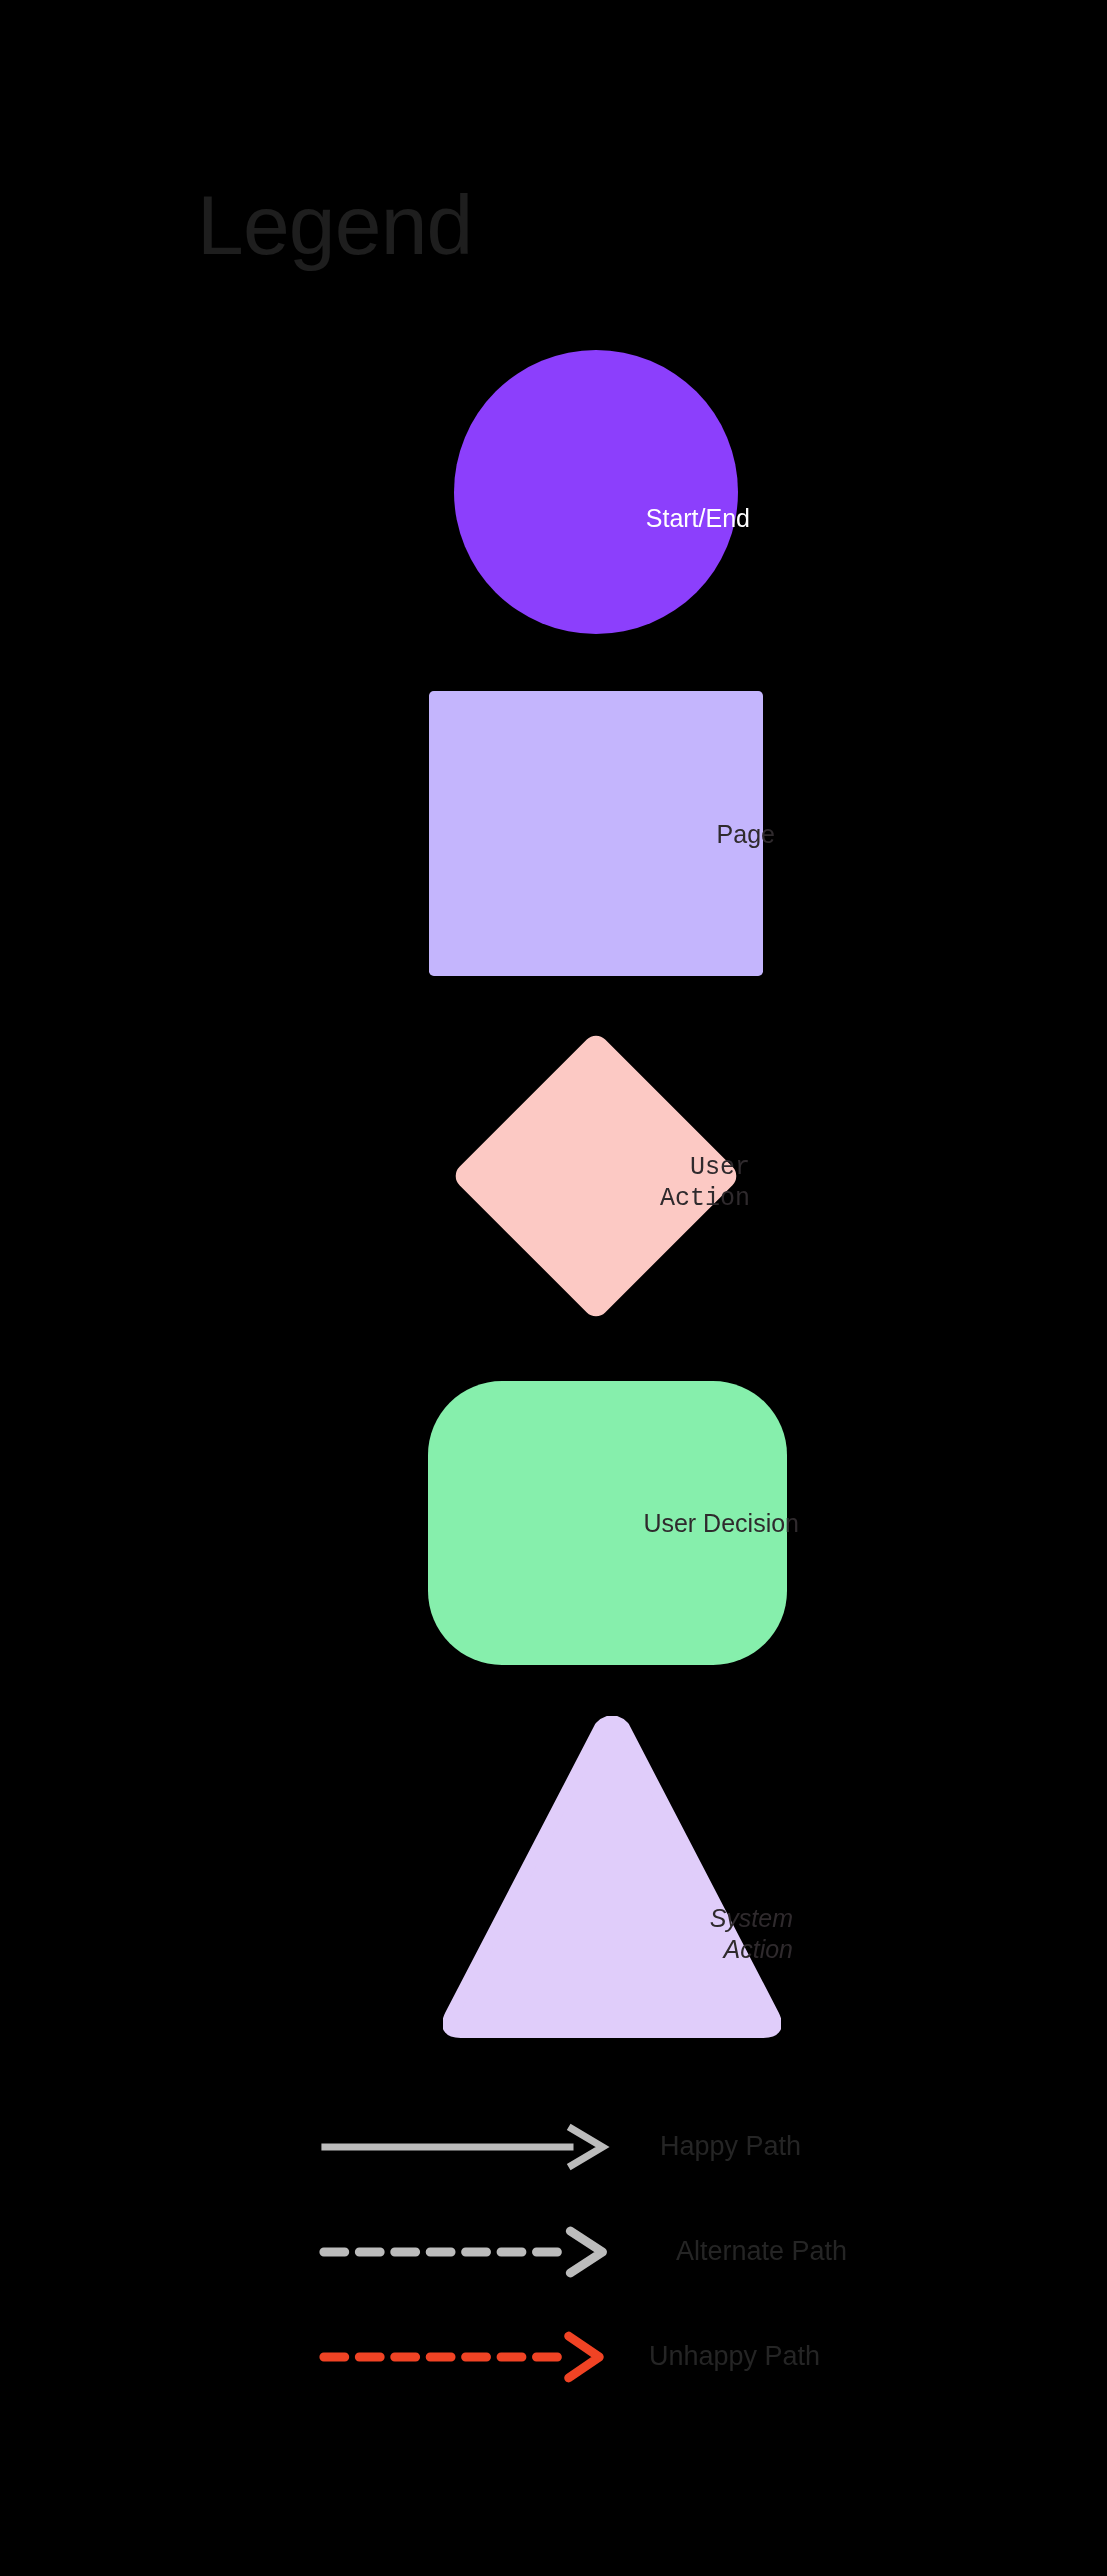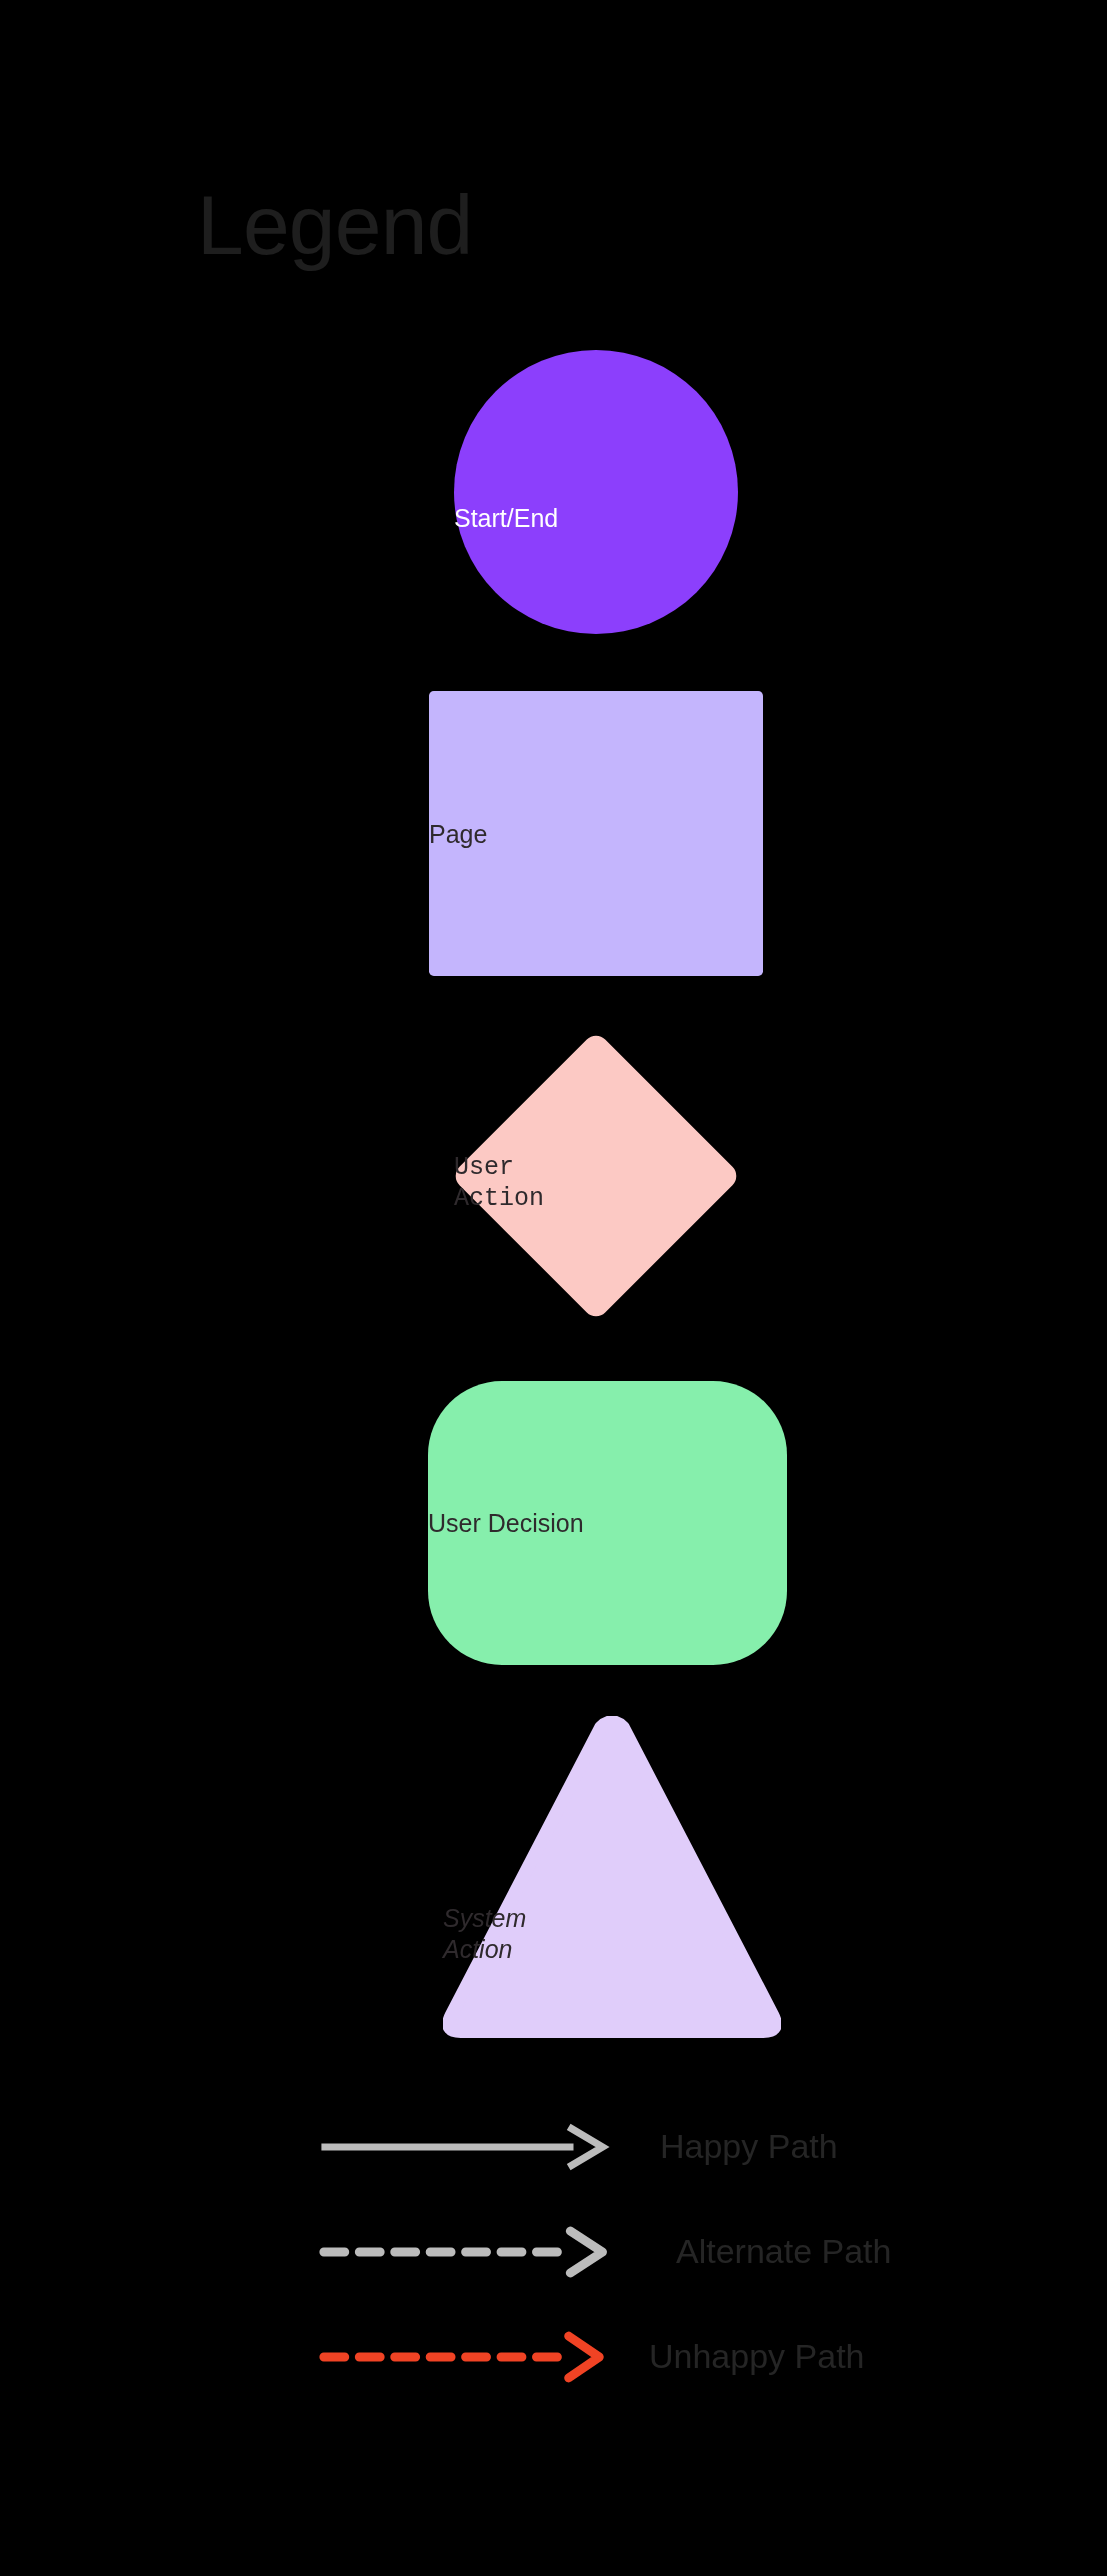--- a/index.html
+++ b/index.html
@@ -33,23 +33,23 @@
     font-size: 84px;
     line-height: 84px;
     font-weight: 400;
     color: #1e1e1e;
     letter-spacing: -0.8px;
     white-space: nowrap;
   }
 
   .shape-label {
     position: absolute;
-    left: 0;
+    left: 12px;
     width: 100%;
-    text-align: left;
+    text-align: right;
     font-size: 25px;
     line-height: 31px;
     font-weight: 400;
     color: #2f2a2d;
     white-space: pre-line;
     pointer-events: none;
   }
 
   
   .node-circle {
@@ -155,21 +155,21 @@
     position: absolute;
     left: 319px;
     top: 9.7px;
     width: 298px;
     height: 52px;
     display: block;
   }
   .path-label {
     position: absolute;
     top: 16px;
-    font-size: 34px;
+    font-size: 27px;
     line-height: 39px;
     color: #252525;
     white-space: nowrap;
   }
   .path-label.happy    { left: 660px; }
   .path-label.alternate{ left: 648px; margin-left: 28px; }
   .path-label.unhappy  { left: 649px; }
 </style>
 </head>
 <body>

